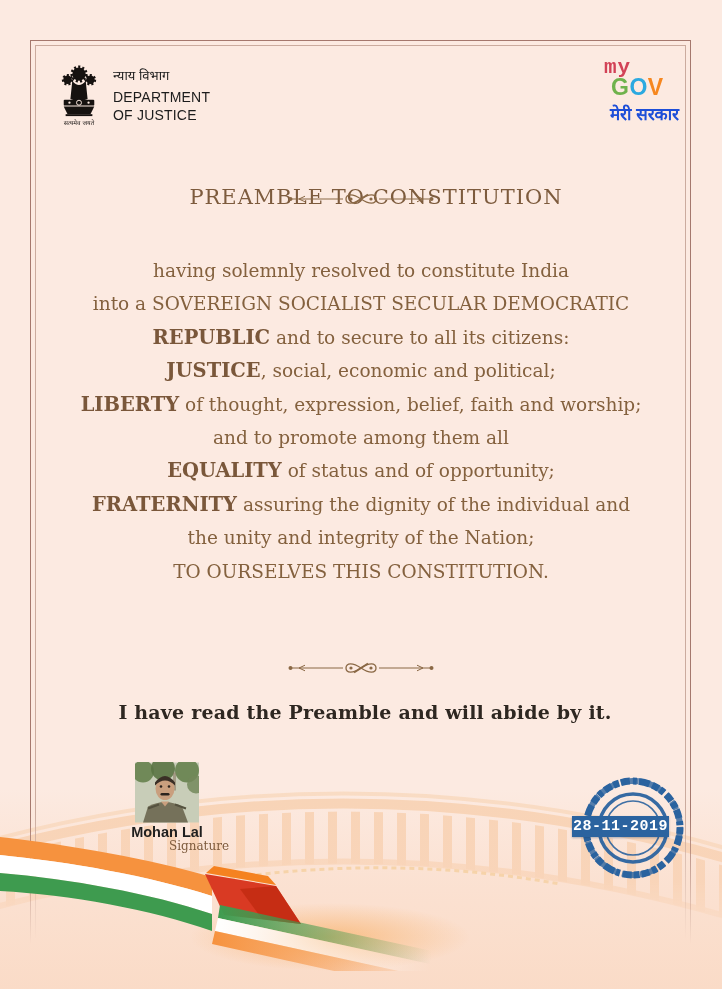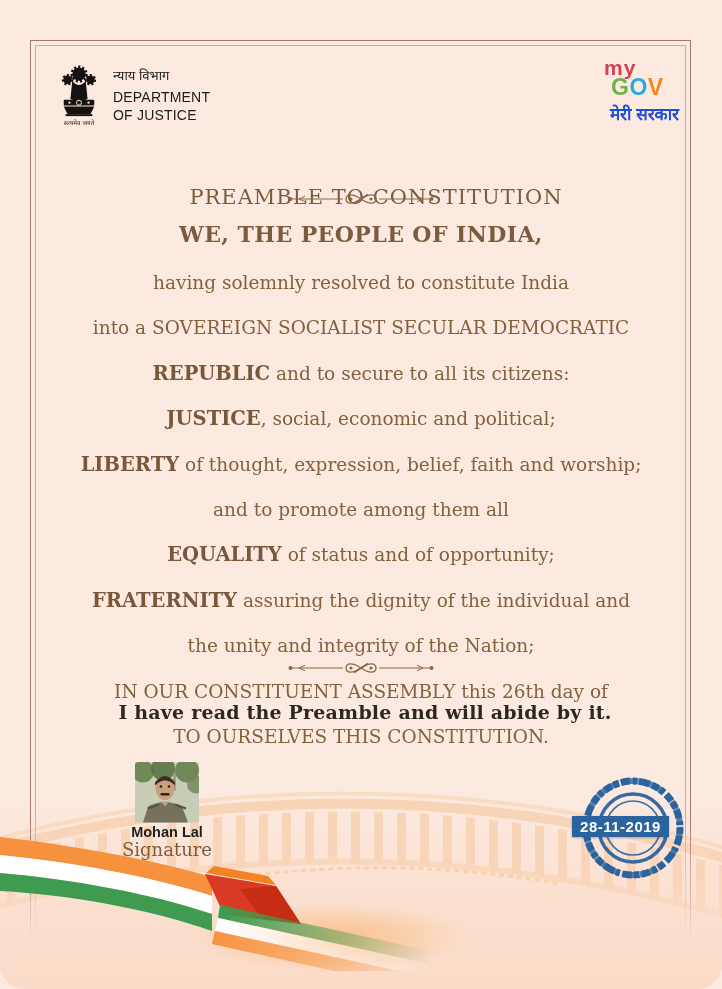--- a/index.html
+++ b/index.html
@@ -1,17 +1,17 @@
 <!DOCTYPE html>
 <html><head>
 <meta charset="utf-8">
 <style>
   html,body{margin:0;padding:0;background:#fceae1;}
   .page{position:relative;width:722px;height:989px;background:#fceae1;overflow:hidden;
-        font-family:"DejaVu Serif",serif;border-radius:24px;}
+        font-family:"DejaVu Serif",serif;}
 
   
   .parliament{position:absolute;left:0;bottom:28px;width:722px;height:175px;z-index:1;opacity:.6;
     -webkit-mask-image:linear-gradient(to bottom,#000 55%,transparent 96%);
     mask-image:linear-gradient(to bottom,#000 55%,transparent 96%);}
   .bottom-tint{position:absolute;left:0;bottom:0;width:100%;height:200px;z-index:2;
     background:linear-gradient(to bottom,rgba(251,216,193,0) 0%,rgba(250,213,188,.40) 45%,rgba(249,210,183,.62) 100%);}
   .ribbon{position:absolute;left:0;bottom:18px;width:520px;height:152px;z-index:4;}
 
   
@@ -22,51 +22,51 @@
   .frame.inner{left:35px;top:45px;right:36px;height:902px;border-width:1px;border-color:#cbab9e;}
 
   
   .doj{position:absolute;left:58px;top:63px;display:flex;gap:13px;z-index:5;}
   .doj-text{padding-top:3px;font-family:"Liberation Sans",sans-serif;color:#1c1c1c;}
   .doj-hindi{font-size:13px;margin-bottom:4px;}
   .doj-l1,.doj-l2{font-size:14px;line-height:18px;letter-spacing:.2px;}
 
   .mygov{position:absolute;left:597px;top:60px;width:82px;z-index:5;
          font-family:"Liberation Sans",sans-serif;font-weight:bold;}
-  .mg-my{display:block;margin-left:7px;font-size:21px;line-height:16px;color:#d24256;letter-spacing:1px;}
+  .mg-my{display:block;margin-left:7px;font-size:21px;line-height:16px;color:#d24256;letter-spacing:1px;font-family:Liberation Mono, monospace;}
   .mg-gov{display:block;margin-left:14px;margin-top:0;font-size:23px;line-height:22px;letter-spacing:.5px;}
   .mg-g{color:#6fb24c}.mg-o{color:#2ba9e0}.mg-v{color:#f6871f}
   .mg-hindi{display:block;margin-top:4px;width:100%;text-align:right;font-size:17px;color:#1d4ed8;}
 
   
   .title{position:absolute;top:157px;left:15px;width:100%;text-align:center;z-index:5;
          font-weight:normal;font-size:21px;letter-spacing:1px;color:#7d5b3d;margin-top:28px;}
   .divider{position:absolute;left:50%;transform:translateX(-50%);width:150px;height:18px;z-index:5;}
   .divider.d1{top:190px}.divider.d2{top:659px}
   .opening{position:absolute;top:221px;left:0;width:100%;text-align:center;z-index:5;
            font-weight:bold;font-size:22px;letter-spacing:.4px;color:#7d5b3d;}
   .preamble{position:absolute;top:254px;left:40px;right:40px;text-align:center;z-index:5;
             font-size:18.5px;color:#84613e;}
-  .preamble p{margin:12px;line-height:33.4px;}
+  .preamble p{margin:0;line-height:33.4px;}
   .preamble b{font-size:19.5px;color:#7a573a;}
   .pledge{position:absolute;top:701px;left:4px;width:100%;text-align:center;z-index:5;
           font-weight:bold;font-size:19px;letter-spacing:.2px;color:#2e2721;}
 
   
   .photo{position:absolute;left:135px;top:762px;width:64px;height:61px;z-index:6;}
   .sig-name{position:absolute;left:107px;top:824px;width:120px;text-align:center;z-index:6;
             font-family:"Liberation Sans",sans-serif;font-weight:bold;font-size:14.5px;color:#1f1f1f;}
   .sig-label{position:absolute;left:107px;top:839px;width:120px;text-align:center;z-index:6;
-             font-size:18px;color:#7d5b3d;}
+             font-size:12px;color:#7d5b3d;padding-left:32px;}
 
   
   .stamp{position:absolute;left:578px;top:773px;width:110px;height:110px;z-index:7;}
   .stamp svg{position:absolute;left:0;top:0;}
   .stamp-banner{position:absolute;left:-6px;top:43px;width:97px;height:21px;background:#2b639f;
-    color:#fff;font-family:Liberation Sans, sans-serif;font-weight:bold;font-size:15px;
+    color:#fff;font-family:Liberation Mono, monospace;font-weight:bold;font-size:15px;
     line-height:21px;text-align:center;letter-spacing:.5px;box-shadow:0 1px 2px rgba(30,60,100,.35);}
 </style>
 </head>
 <body>
 
 <div class="page">
 
   <svg class="parliament" viewBox="0 0 722 175" preserveAspectRatio="none">
     <defs>
       <pattern id="cols" width="23" height="90" patternUnits="userSpaceOnUse">
@@ -158,33 +158,31 @@
       <path d="M60,9 C60,3.5 67,3.5 75,9 C83,14.5 90,14.5 90,9 C90,3.5 83,3.5 75,9 C67,14.5 60,14.5 60,9 Z" fill="none" stroke-width="1.3"></path>
       <circle cx="65" cy="9" r="1.6" stroke="none"></circle>
       <circle cx="85" cy="9" r="1.6" stroke="none"></circle>
       <path d="M68,13.5 L82,4.5" fill="none" stroke-width="2"></path>
       <line x1="93" y1="9" x2="144" y2="9" stroke-width="1"></line>
       <path d="M137,9 l-6,-2.8 M137,9 l-6,2.8" fill="none" stroke-width="1"></path>
       <circle cx="145.5" cy="9" r="2" stroke="none"></circle>
     </g>
   </svg>
 
-  <div class="opening">WE, THE PEOPLE OF INDIA,</div>
 
   <div class="preamble">
     <p><b></b><span>having solemnly resolved to constitute India</span></p>
     <p><b></b><span>into a SOVEREIGN SOCIALIST SECULAR DEMOCRATIC</span></p>
     <p><b>REPUBLIC</b><span> and to secure to all its citizens:</span></p>
     <p><b>JUSTICE</b><span>, social, economic and political;</span></p>
     <p><b>LIBERTY</b><span> of thought, expression, belief, faith and worship;</span></p>
     <p><b></b><span>and to promote among them all</span></p>
     <p><b>EQUALITY</b><span> of status and of opportunity;</span></p>
     <p><b>FRATERNITY</b><span> assuring the dignity of the individual and</span></p>
     <p><b></b><span>the unity and integrity of the Nation;</span></p>
-    <p><b></b><span>IN OUR CONSTITUENT ASSEMBLY this 26th day of</span></p>
     <p><b></b><span>TO OURSELVES THIS CONSTITUTION.</span></p>
   </div>
 
   <svg class="divider d2" viewBox="0 0 150 18">
     <g stroke="#8a6845" fill="#8a6845">
       <circle cx="4.5" cy="9" r="2" stroke="none"></circle>
       <path d="M13,9 l6,-2.8 M13,9 l6,2.8" fill="none" stroke-width="1"></path>
       <line x1="6" y1="9" x2="57" y2="9" stroke-width="1"></line>
       <path d="M60,9 C60,3.5 67,3.5 75,9 C83,14.5 90,14.5 90,9 C90,3.5 83,3.5 75,9 C67,14.5 60,14.5 60,9 Z" fill="none" stroke-width="1.3"></path>
       <circle cx="65" cy="9" r="1.6" stroke="none"></circle>

